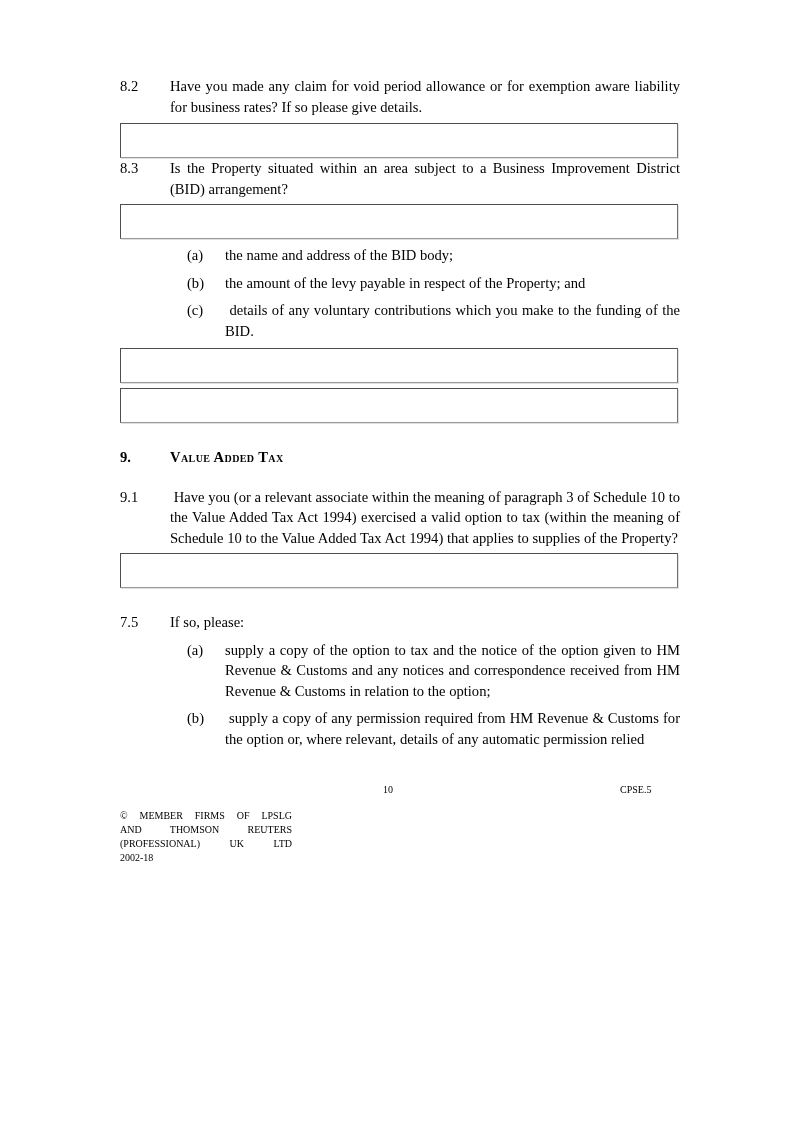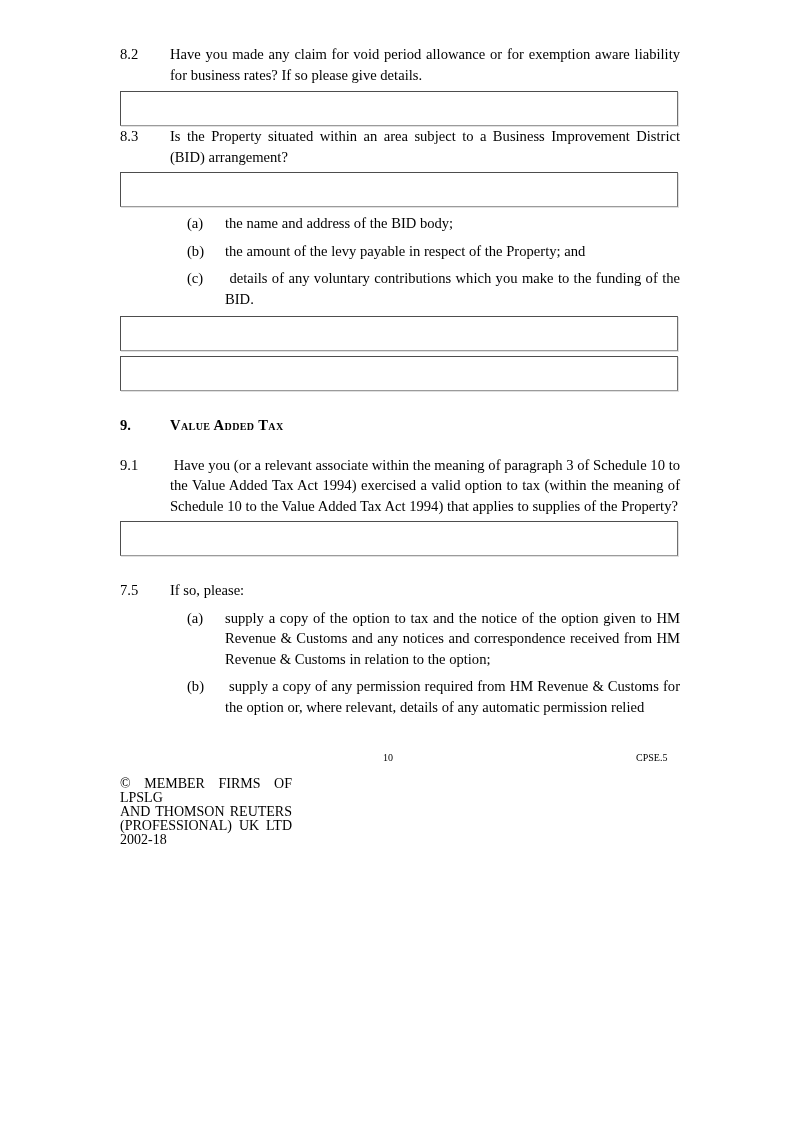--- a/index.html
+++ b/index.html
@@ -24,28 +24,28 @@
     border:1px solid #4d4d4d;
     border-bottom-color:#9b9b9b; border-right-color:#6f6f6f;
     box-shadow:1px 1px 0 rgba(0,0,0,0.12);
   }
 
   .section-heading { font-weight:bold; }
   .heading-text { font-variant:small-caps; letter-spacing:0.4px; }
 
   .footer-row { position:relative; height:20px; font-size:10px; line-height:20px; }
   .page-num { position:absolute; left:263px; }
-  .doc-ref  { position:absolute; left:516px; }
+  .doc-ref  { position:absolute; left:500px; }
 
-  .copyright { width:172px; font-size:14px; line-height:14px; }
+  .copyright { width:172px; font-size:10px; line-height:14px; }
   .copy-line { text-align:justify; text-align-last:justify; }
   .copy-line.last { text-align-last:left; }
 
   
-  .m-q82  { margin-top:44px; }
+  .m-q82  { margin-top:76px; }
   .m-box1 { margin-top:6px; }
   .m-q83  { }
   .m-box2 { margin-top:5px; }
   .m-q84  { margin-top:23px; }
   .m-i84a { margin-top:6px; }
   .m-i84b { margin-top:7px; }
   .m-i84c { margin-top:7px; }
   .m-box3 { margin-top:7px; }
   .m-q85  { margin-top:25px; }
   .m-box4 { margin-top:5px; }

